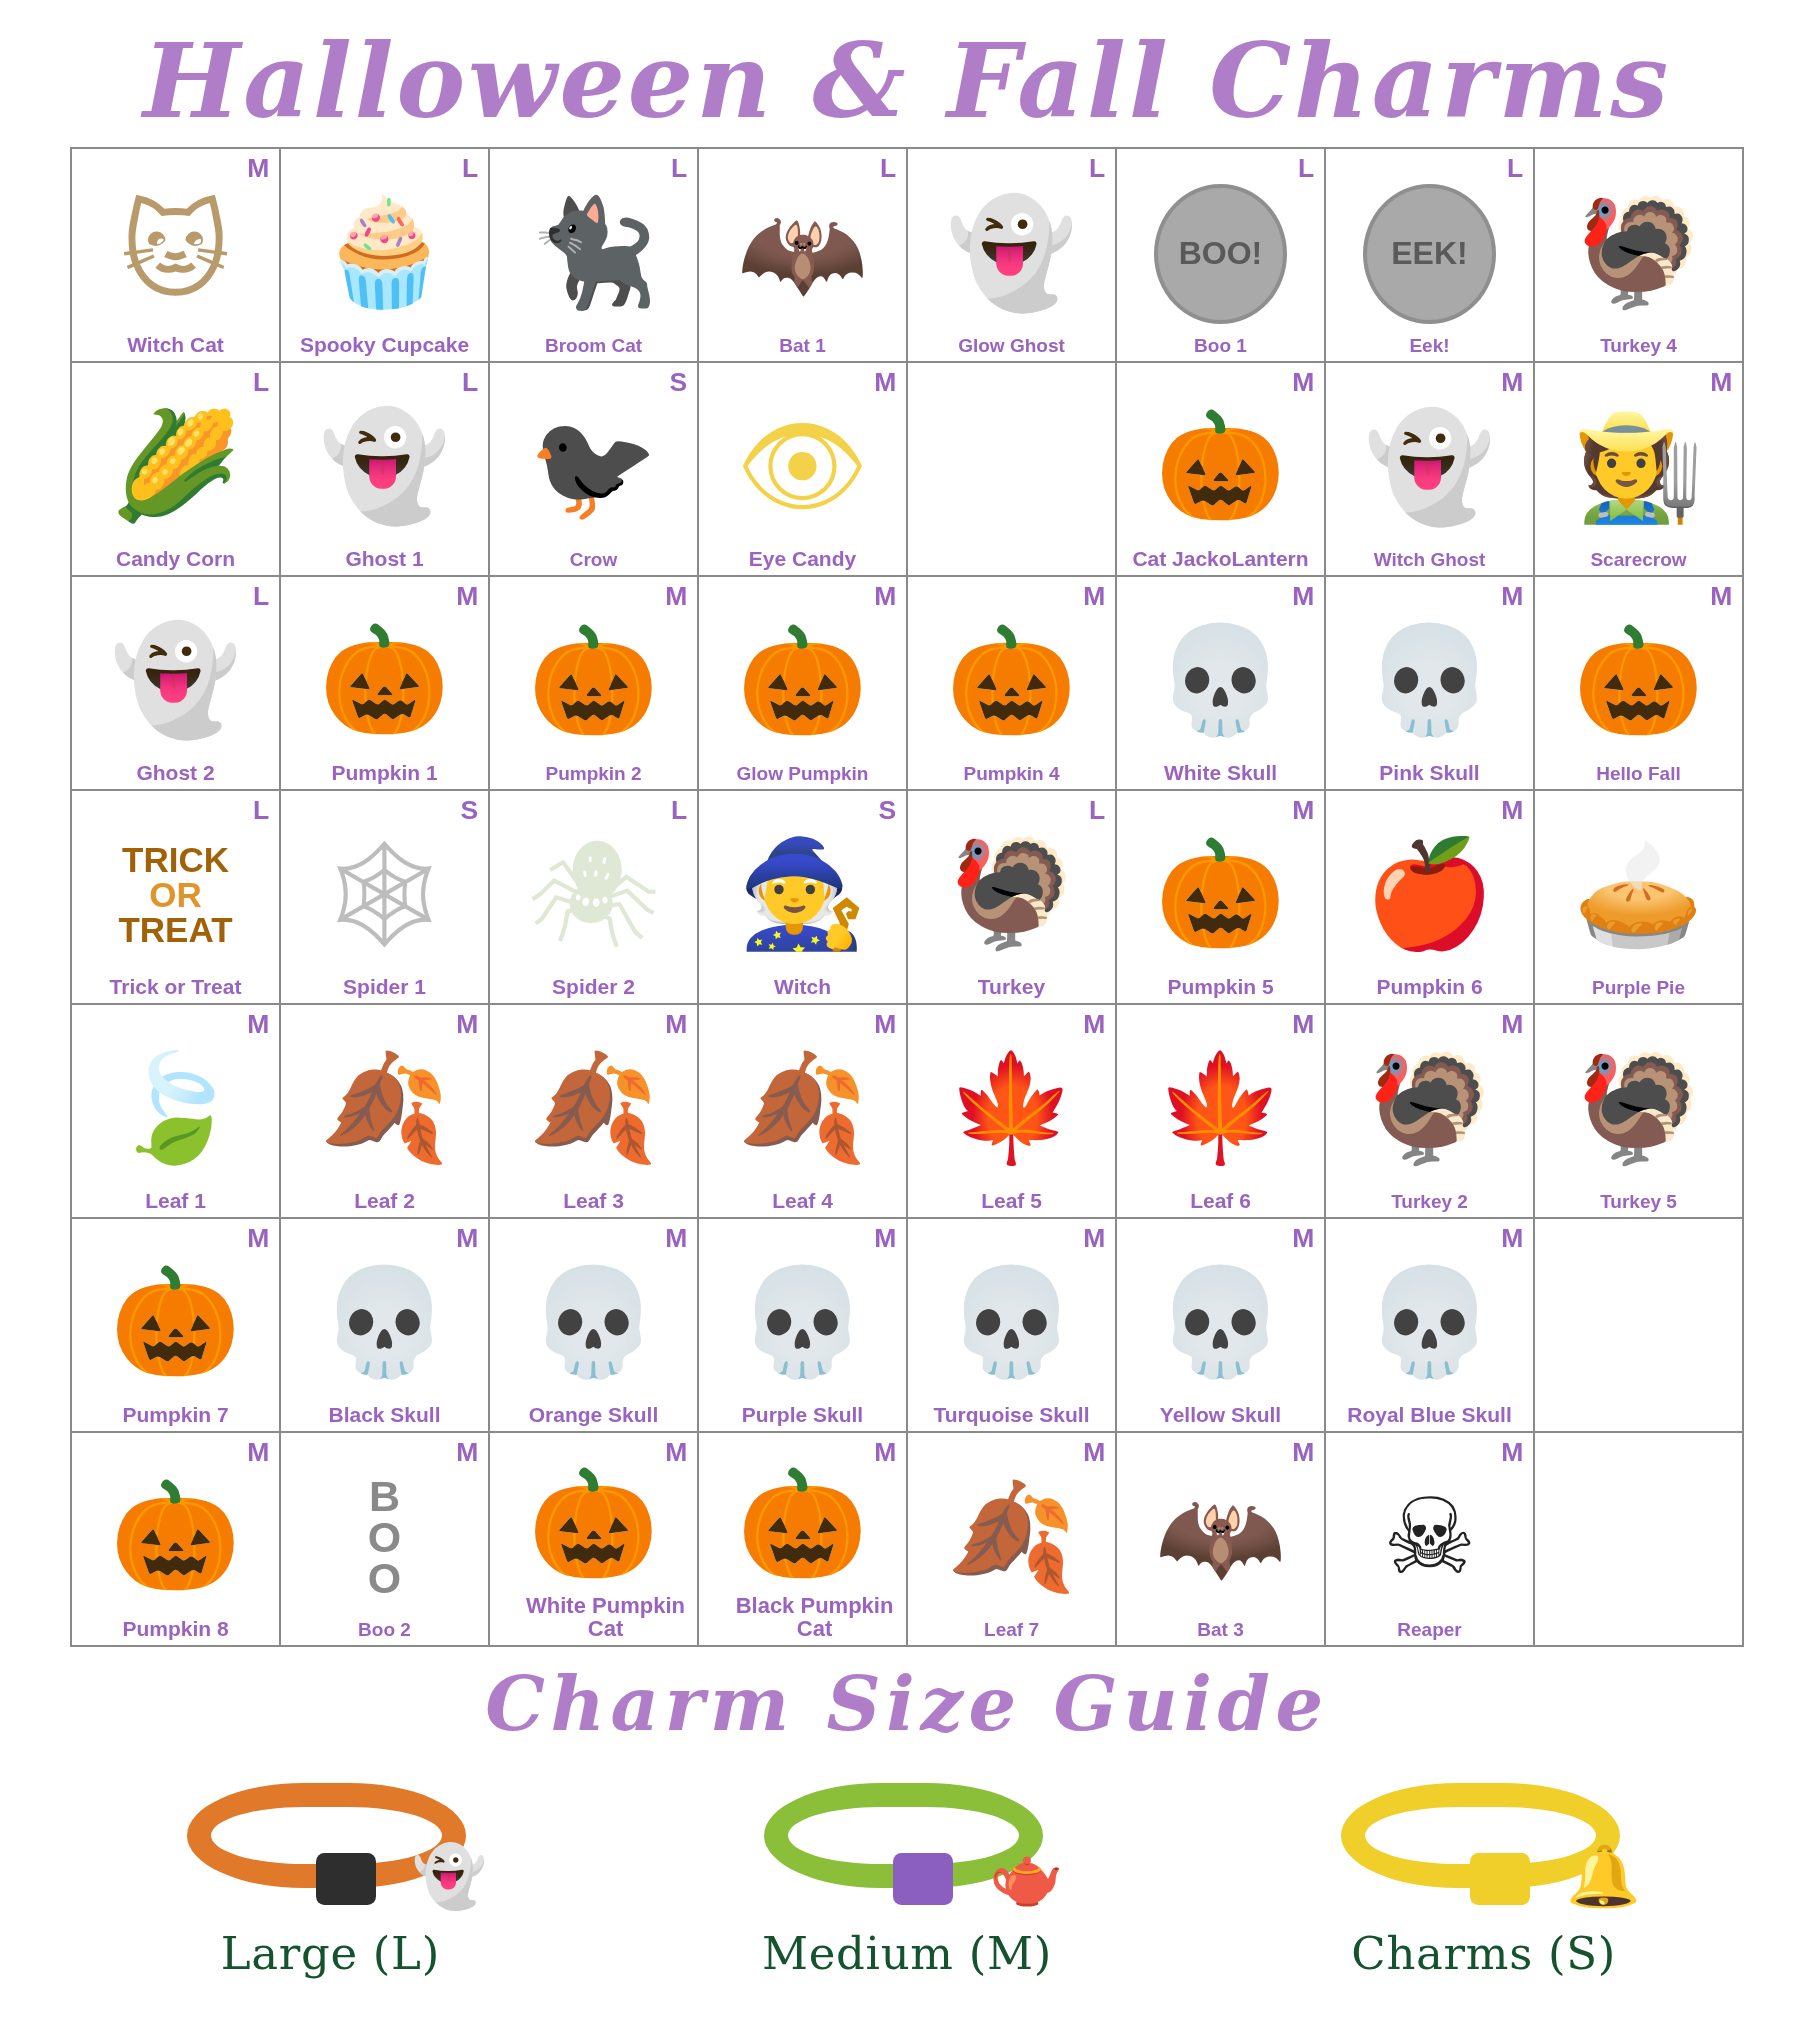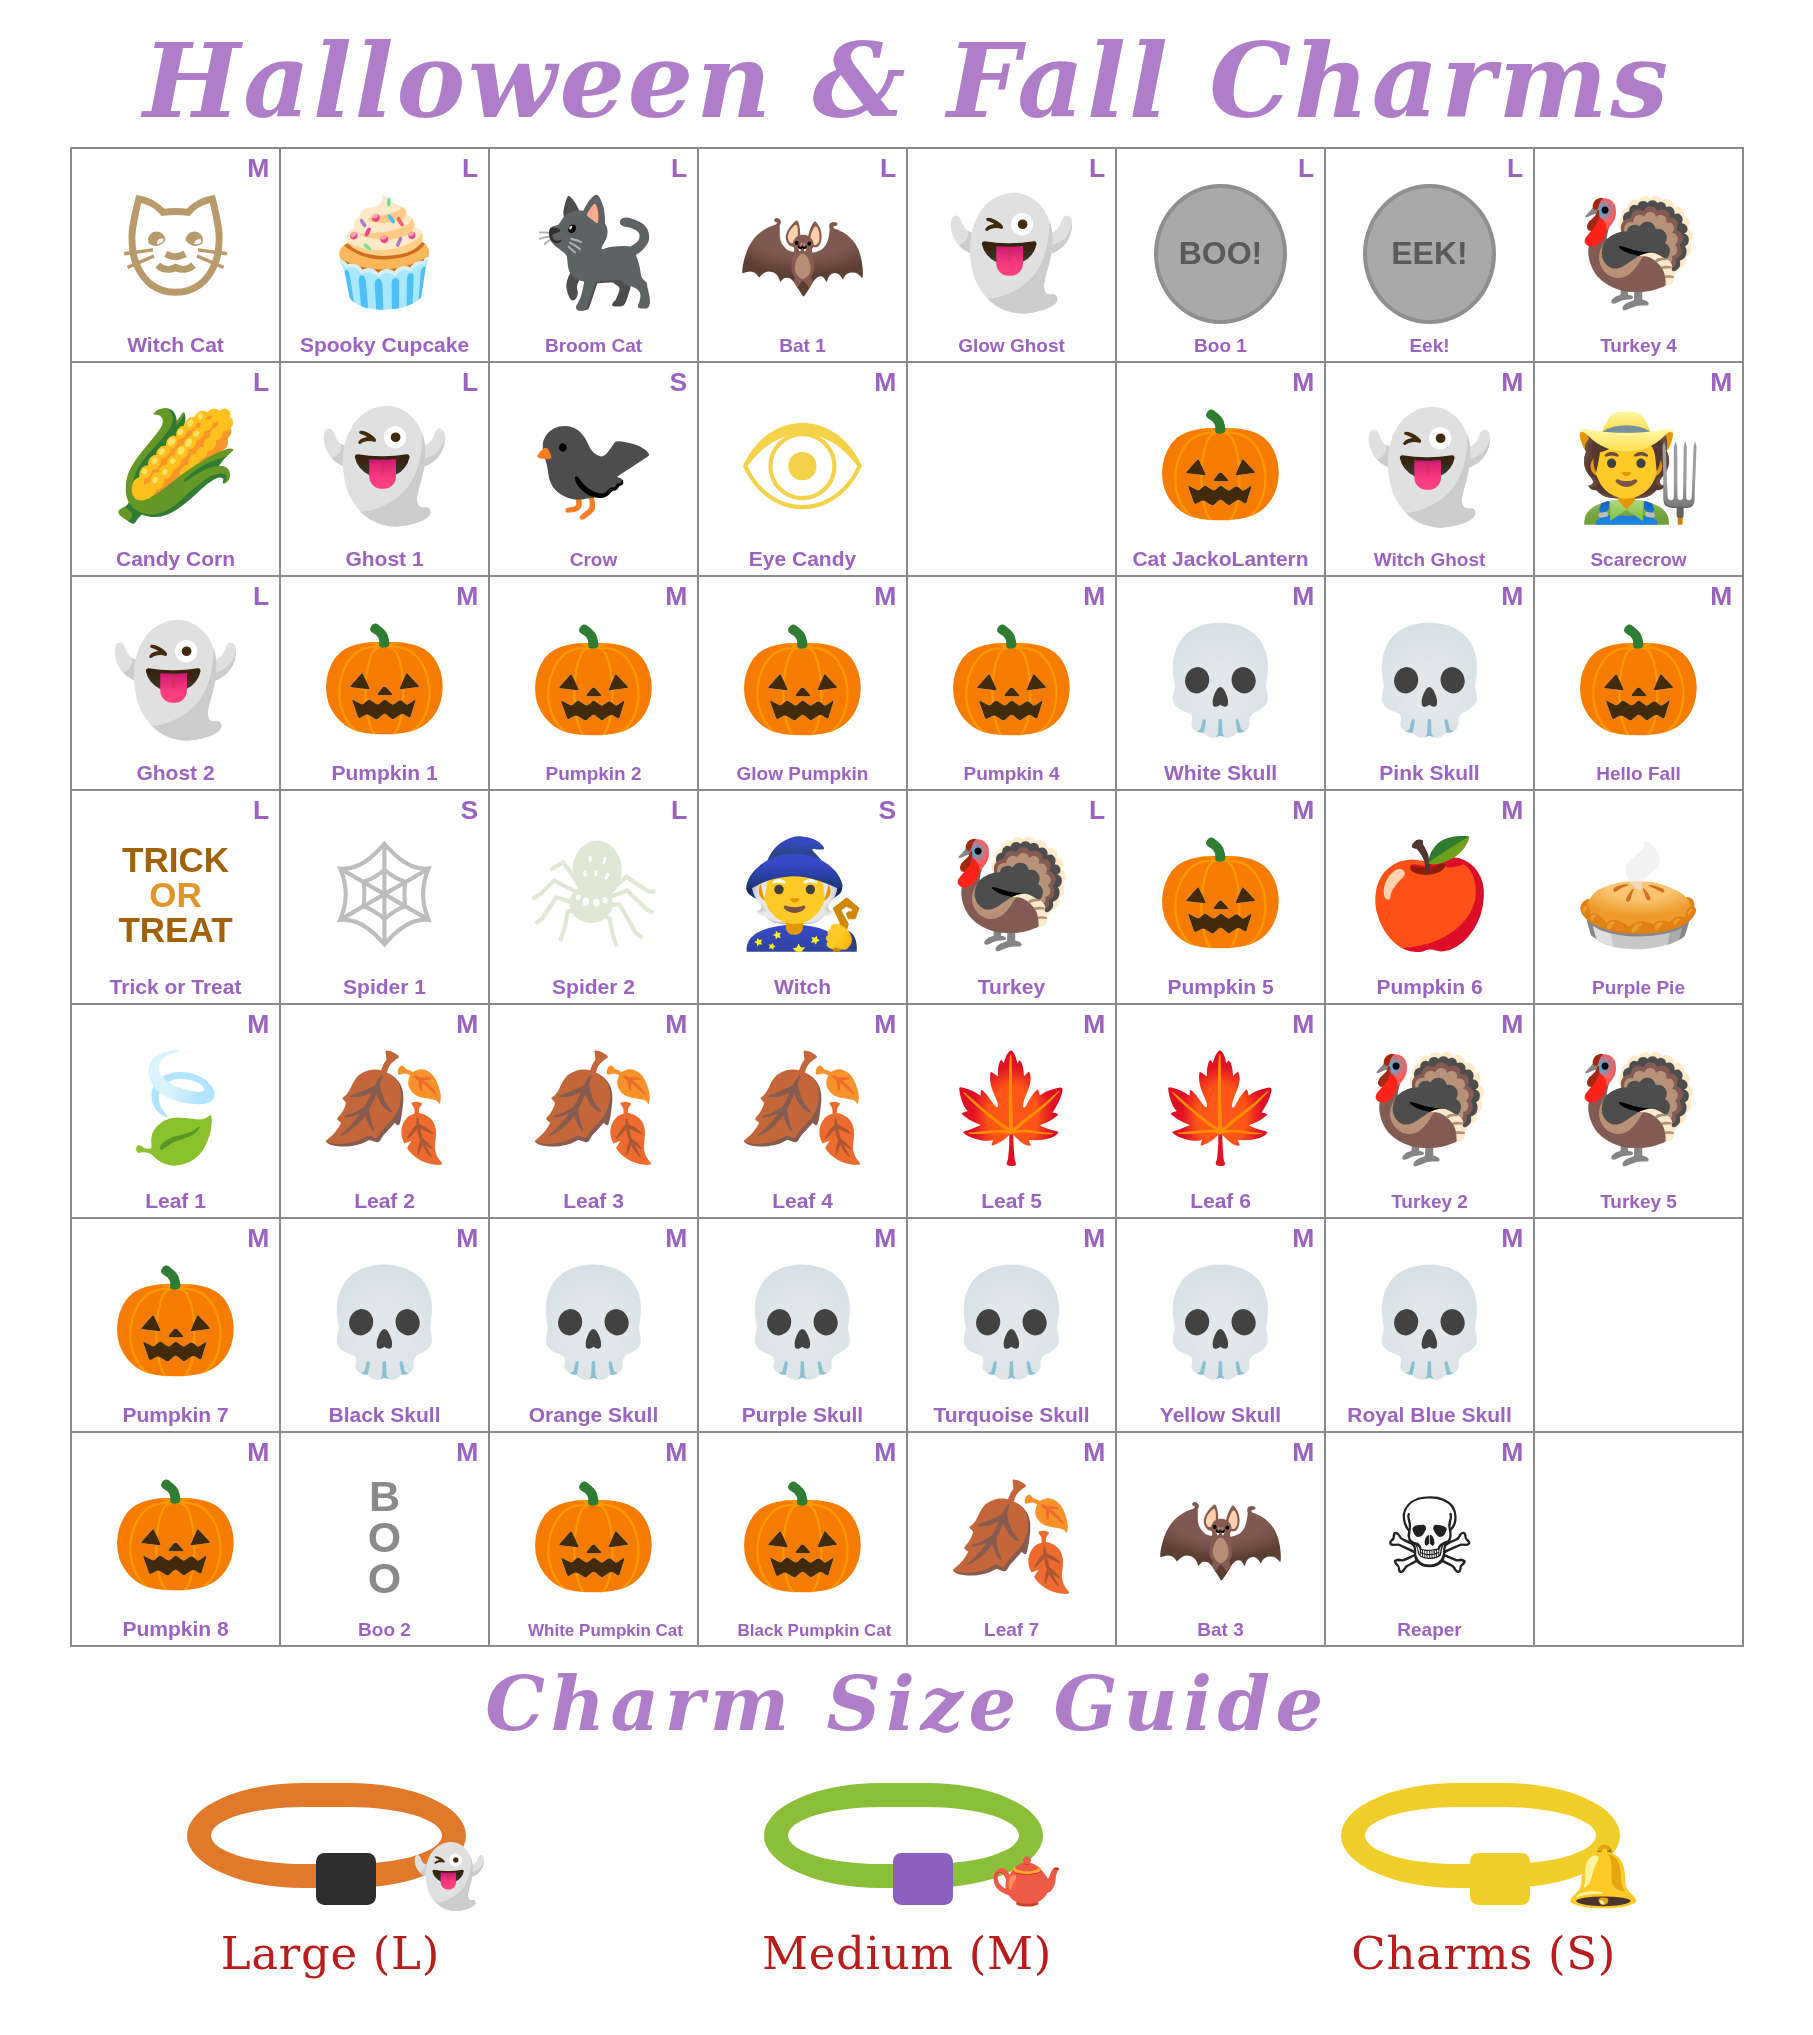--- a/index.html
+++ b/index.html
@@ -85,21 +85,21 @@
   }
   .label {
     color: #9a63c0;
     font-weight: bold;
     text-align: center;
     line-height: 1.05;
     font-size: 21px;
     max-width: 204px;
   }
   .label.big { font-size: 19px; }
-  .label.two { font-size: 17px; margin-left: 24px; }
+  .label.two { font-size: 22px; margin-left: 24px; }
 
   
   .glyph {
     font-family: "DejaVu Sans", sans-serif;
     line-height: 1;
     display: block;
     text-align: center;
   }
 
   
@@ -137,21 +137,21 @@
     border-radius: 8.4px;
     background: #2e2e2e;
   }
   .collar .charm-dangle {
     position: absolute;
     right: 7px; top: 91px;
     font-size: 60px;
     line-height: 1;
   }
   .guide-label {
-    color: #b91c1c;
+    color: #14532d;
     font-size: 45px;
     font-family: "DejaVu Serif", serif;
     letter-spacing: 0.7px;
   }
 </style>
 </head>
 <body>
 
 <div class="page">
 

